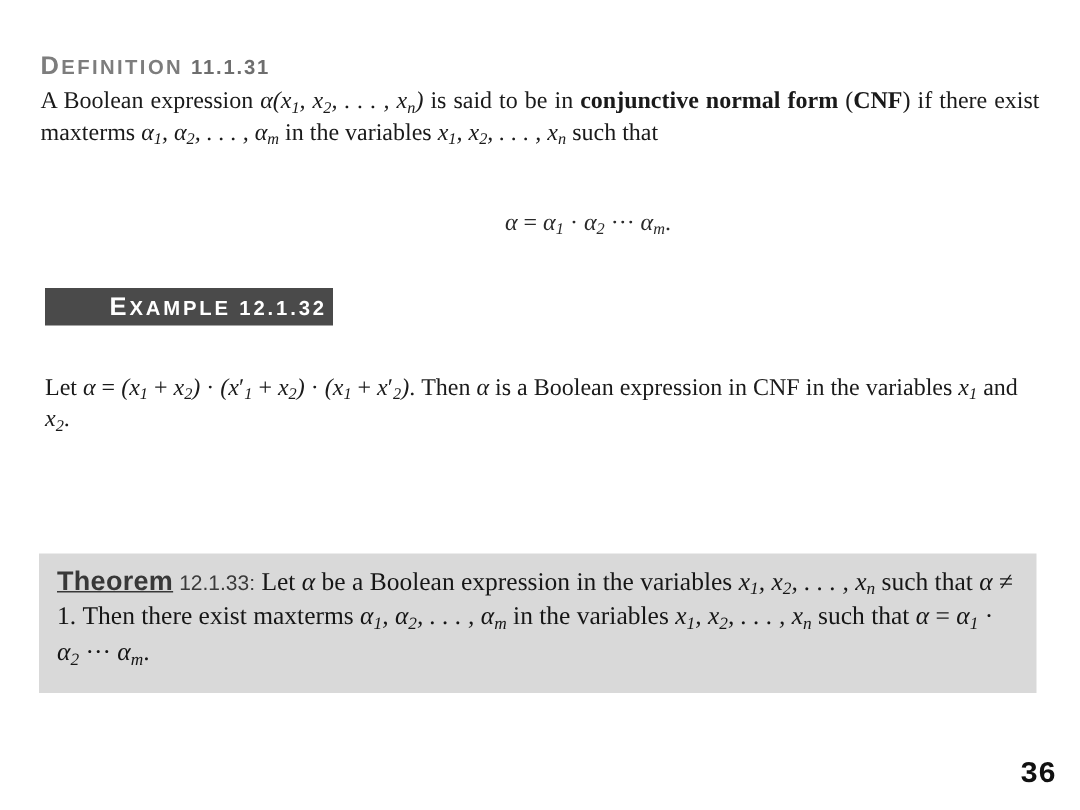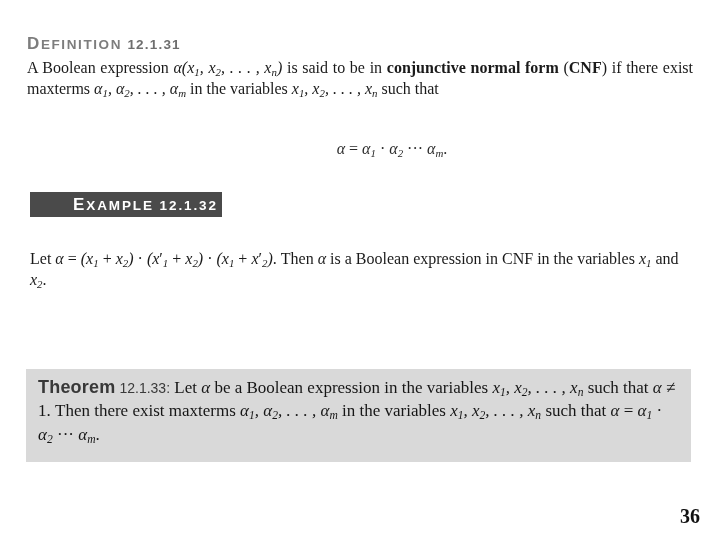--- a/index.html
+++ b/index.html
@@ -131,20 +131,21 @@
     left: 12px;
     top: 8px;
     width: 640px;
   }
   .theorem-label {
     font-family: "Liberation Sans", sans-serif;
     font-weight: bold;
     color: #383838;
     font-size: 18px;
     letter-spacing: 0.2px;
+    text-decoration: underline;
   }
   .theorem-num {
     font-family: "Liberation Sans", sans-serif;
     font-weight: normal;
     color: #3a3a3a;
     font-size: 14px;
   }
   .theorem-text {
     font-family: "Liberation Serif", serif;
     font-size: 17px;
@@ -160,38 +161,38 @@
     font-family: "Liberation Sans", sans-serif;
     font-size: 11px;
     color: #1a1a1a;
     letter-spacing: -0.1px;
     white-space: nowrap;
   }
   .page-number {
     position: absolute;
     left: 680px;
     top: 505px;
-    font-family: Liberation Serif, serif;
+    font-family: Liberation Mono, monospace;
     font-weight: bold;
     font-size: 20px;
     color: #111111;
   }
 </style>
 </head>
 <body>
 
 <div class="slide">
 
   <div class="definition-block">
 
     <div class="heading-plain">
       <span>
         <span class="cap">D</span>EFINITION
       </span>
-      <span class="num">12.1.31</span>
+      <span class="num">11.1.31</span>
     </div>
 
     <div class="body-text">
       <span>A Boolean expression </span><span class="mvar">α(x<span class="sub-i">1</span>, x<span class="sub-i">2</span>, . . . , x<span class="sub-i">n</span>)</span><span> is said to be in </span><span class="bold">conjunctive normal form</span><span> (</span><span class="bold">CNF</span><span>) if there exist maxterms </span><span class="mvar">α<span class="sub-i">1</span>, α<span class="sub-i">2</span>, . . . , α<span class="sub-i">m</span></span><span> in the variables </span><span class="mvar">x<span class="sub-i">1</span>, x<span class="sub-i">2</span>, . . . , x<span class="sub-i">n</span></span><span> such that</span>
     </div>
   </div>
 
   <div class="display-eq">
     <span>α</span>
     <span class="op">=</span>

